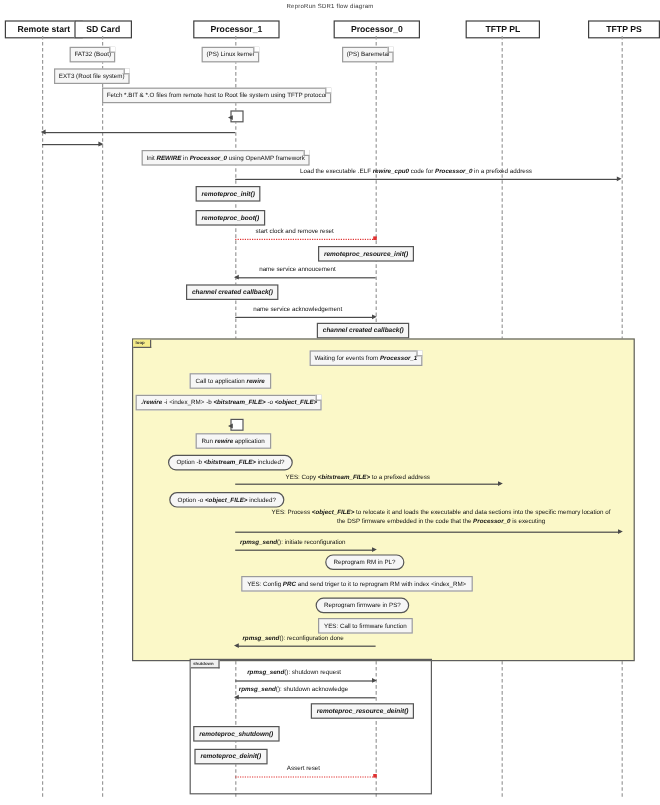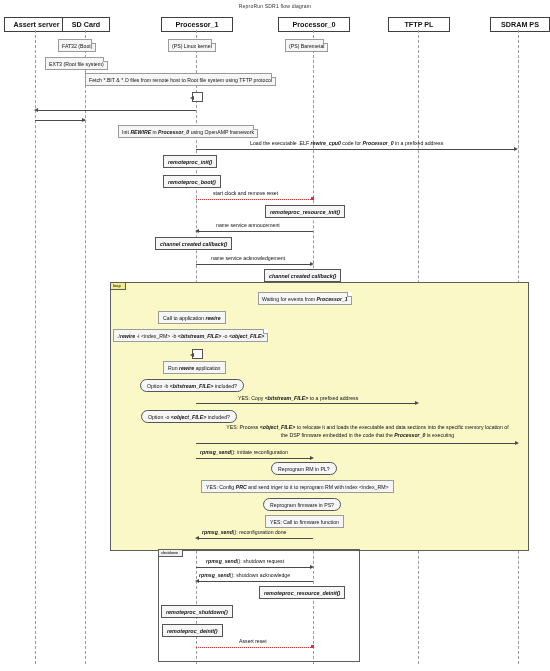--- a/index.html
+++ b/index.html
@@ -145,26 +145,26 @@
   b{font-weight:bold;}
   i{font-style:italic;}
 </style>
 </head>
 <body>
 
 <div id="stage">
 
   <div class="diagram-title">ReproRun SDR1 flow diagram</div>
 
-  <div class="participant" style="left:4px;width:63px;">Assert server</div>
+  <div class="participant" style="left:4px;width:63px;">Remote start</div>
   <div class="participant" style="left:62px;width:46px;">SD Card</div>
   <div class="participant" style="left:161px;width:70px;">Processor_1</div>
   <div class="participant" style="left:278px;width:70px;">Processor_0</div>
   <div class="participant" style="left:388px;width:60px;">TFTP PL</div>
-  <div class="participant" style="left:490px;width:58px;">SDRAM PS</div>
+  <div class="participant" style="left:490px;width:58px;">TFTP PS</div>
 
   <div class="lifeline" style="left:35px;height:634px;"></div>
   <div class="lifeline" style="left:85px;height:634px;"></div>
   <div class="lifeline" style="left:196px;height:634px;"></div>
   <div class="lifeline" style="left:313px;height:634px;"></div>
   <div class="lifeline" style="left:418px;height:634px;"></div>
   <div class="lifeline" style="left:518px;height:634px;"></div>
 
   <div class="note dogear" style="left:58px;top:39px;">FAT32 (Boot)</div>
   <div class="note dogear" style="left:45px;top:57px;">EXT3 (Root file system)</div>

